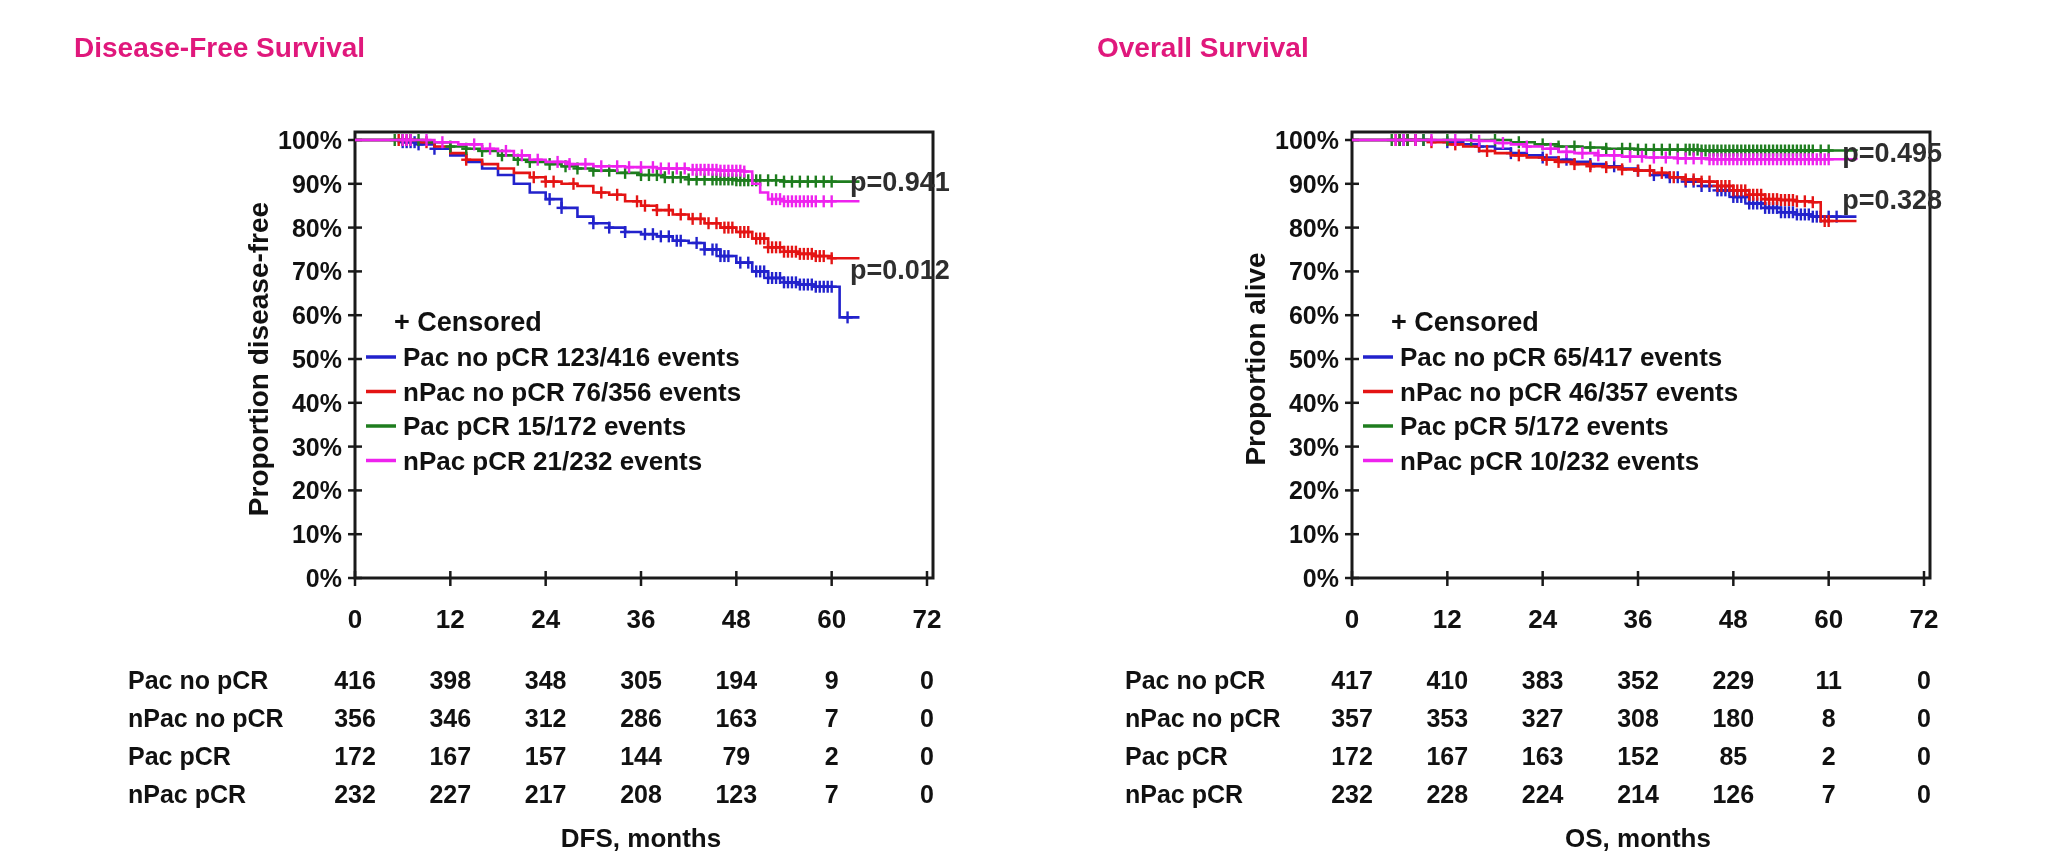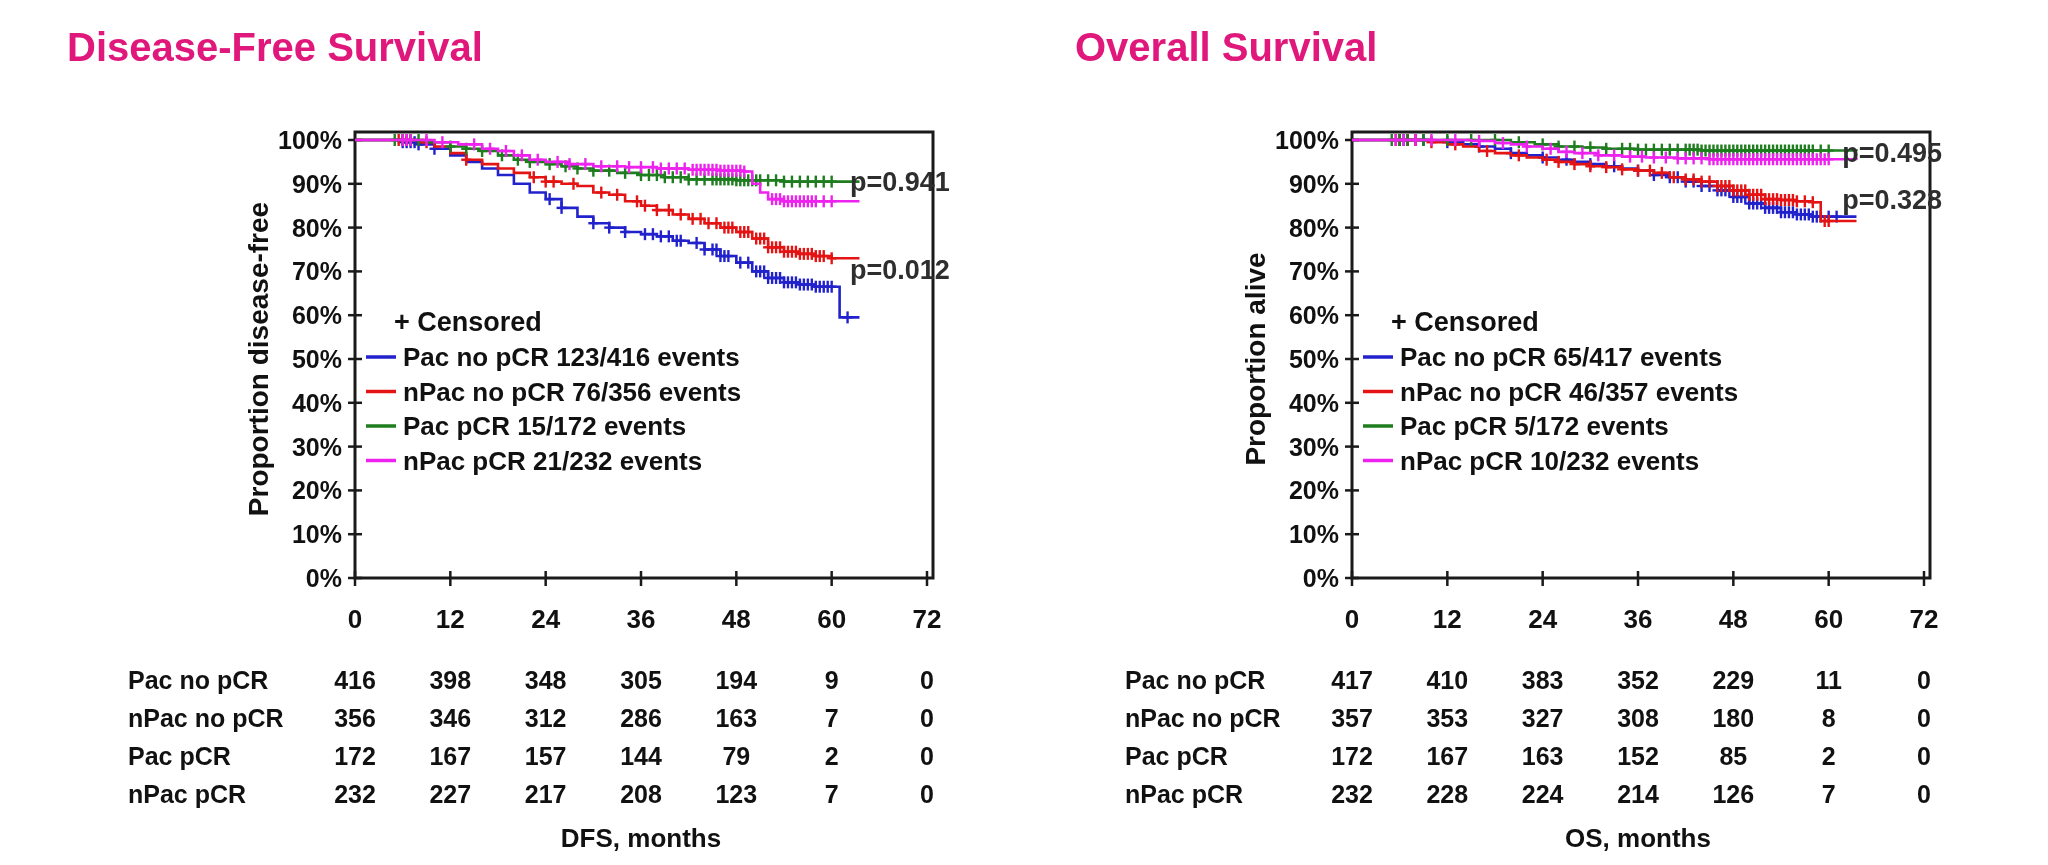--- a/index.html
+++ b/index.html
@@ -2,24 +2,24 @@
 <html><head>
 <meta charset="utf-8">
 <style>
   html,body{margin:0;padding:0;background:#ffffff;}
   body{width:2048px;height:865px;overflow:hidden;
        font-family:"Liberation Sans",sans-serif;}
   .page{position:relative;width:2048px;height:865px;background:#ffffff;}
   .panel{position:absolute;top:0;height:865px;}
   .panel-left{left:0;width:1024px;}
   .panel-right{left:997px;width:1051px;}
-  .chart-title{position:absolute;top:20px;margin:5px;
-               font-size:40px;font-weight:bold;letter-spacing:0px;}
+  .chart-title{position:absolute;top:20px;margin:12px;
+               font-size:28px;font-weight:bold;letter-spacing:0px;}
   .panel-left .chart-title{left:62px;}
-  .panel-right .chart-title{left:73px;}
+  .panel-right .chart-title{left:88px;}
   .km-svg{position:absolute;left:0;top:0;}
   svg text{font-family:"Liberation Sans",sans-serif;font-weight:bold;}
 </style>
 </head>
 <body>
 
 <div class="page">
 
   <section class="panel panel-left">
     <h1 class="chart-title" style="color: rgb(224, 24, 124);">Disease-Free Survival</h1>

